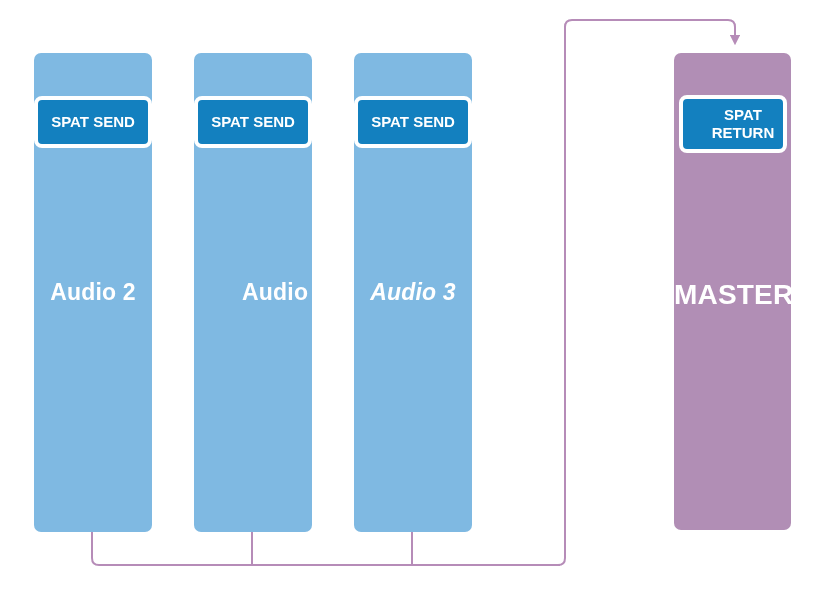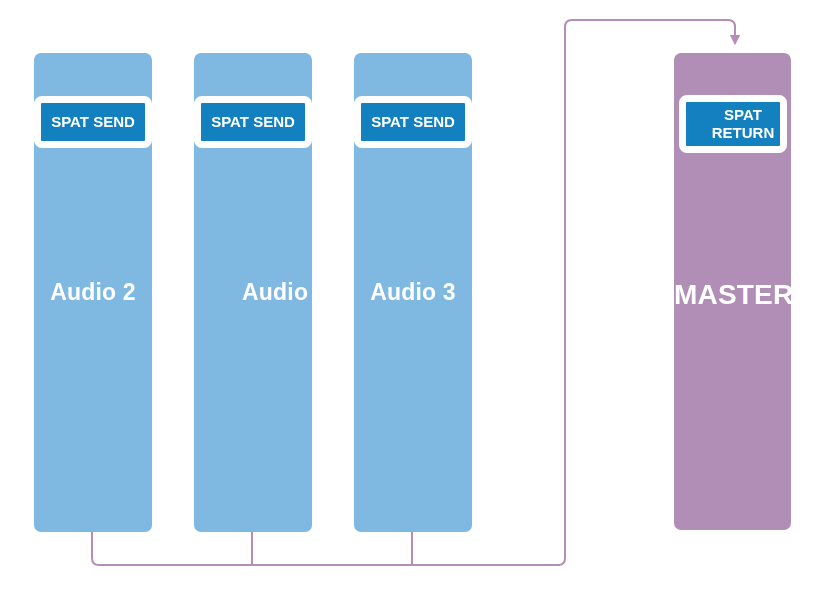--- a/index.html
+++ b/index.html
@@ -61,21 +61,21 @@
     font-size: 23px;
   }
 
   .channel-master .channel-label {
     font-size: 28px;
   }
 
   .plugin-slot {
     position: absolute;
     background: #1380BF;
-    border: 7px solid #ffffff;
+    border: 4px solid #ffffff;
     border-radius: 8px;
     box-sizing: border-box;
     color: #ffffff;
     font-weight: bold;
     font-size: 15px;
     display: flex;
     align-items: center;
     justify-content: center;
     text-align: center;
     line-height: 1.22;
@@ -123,21 +123,21 @@
     <div class="channel-label" style="top:226px;">Audio 2</div>
   </div>
 
   <div class="channel-strip channel-audio" style="left:194px; top:53px; width:118px; height:479px;">
     <div class="plugin-slot plugin-send">SPAT SEND</div>
     <div class="channel-label" style="top:226px;margin-left:48px;">Audio 2</div>
   </div>
 
   <div class="channel-strip channel-audio" style="left:354px; top:53px; width:118px; height:479px;">
     <div class="plugin-slot plugin-send">SPAT SEND</div>
-    <div class="channel-label" style="top:226px;">Audio 3</div>
+    <div class="channel-label" style="top:226px;font-style:italic;">Audio 3</div>
   </div>
 
   <div class="channel-strip channel-master" style="left:674px; top:53px; width:117px; height:477px;">
     <div class="plugin-slot plugin-return">SPAT
 RETURN</div>
     <div class="channel-label" style="top:226px;">MASTER</div>
   </div>
 
 </div>
 

